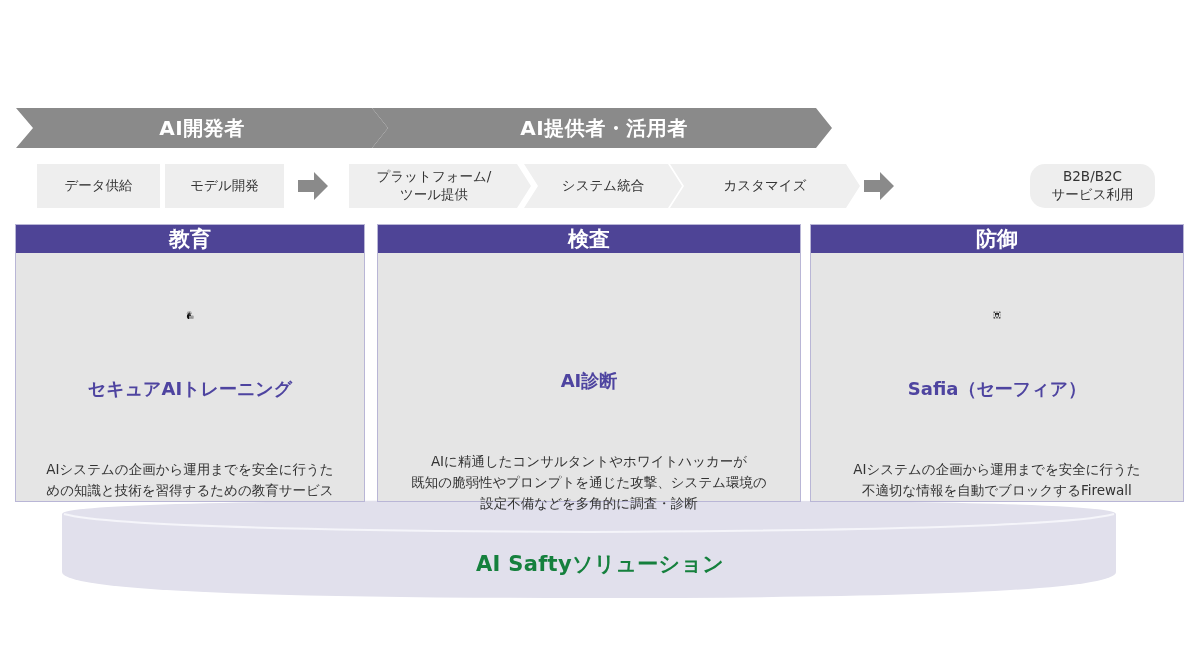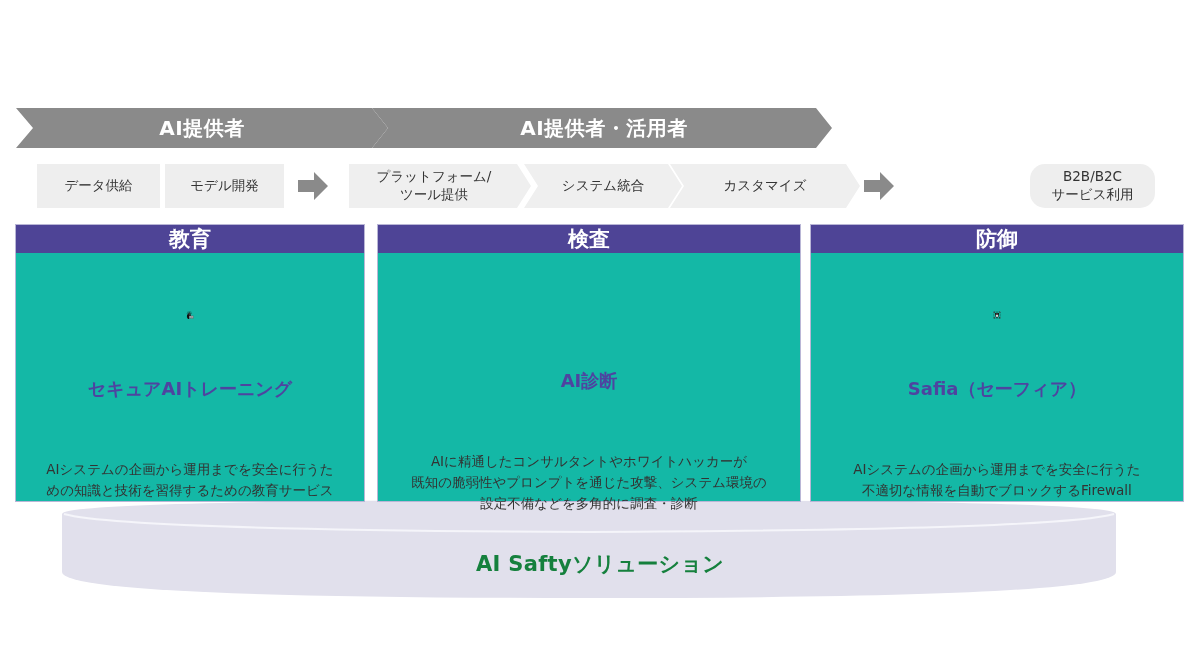--- a/index.html
+++ b/index.html
@@ -18,37 +18,37 @@
   .chev-3 span { margin-left: 30px; }
 
   
   .steps { position: absolute; top: 164px; left: 0; width: 1200px; height: 44px; }
   .step { position: absolute; top: 0; height: 44px; background: #eeeeee; display: flex; align-items: center; justify-content: center; text-align: center; font-size: 13.5px; color: #333; line-height: 1.3; }
   .step.chevron { clip-path: polygon(0 0, calc(100% - 14px) 0, 100% 50%, calc(100% - 14px) 100%, 0 100%, 14px 50%); background: #efefef; }
   .step.chevron.first { clip-path: polygon(0 0, calc(100% - 14px) 0, 100% 50%, calc(100% - 14px) 100%, 0 100%); }
   .flow-arrow { position: absolute; top: 172px; width: 30px; height: 28px; }
 
   
-  .card { position: absolute; top: 224px; height: 278px; background: #14b8a6; border: 1px solid #b9b6d6; display: flex; flex-direction: column; align-items: center; gap: 48px; }
+  .card { position: absolute; top: 224px; height: 278px; background: #e5e5e5; border: 1px solid #b9b6d6; display: flex; flex-direction: column; align-items: center; gap: 48px; }
   .card-head { width: 100%; height: 38px; background: #4e4496; color: #fff; font-size: 21px; font-weight: bold; display: flex; align-items: center; justify-content: center; }
   .card-icon { margin-top: 10px; width: 96px; height: 96px; }
   .card-title { margin-top: 10px; color: #4e44a0; font-size: 18px; font-weight: bold; }
   .card-desc { margin-top: 10px; font-size: 13.5px; color: #333; text-align: center; line-height: 1.55; }
   .card-desc div { white-space: nowrap; }
 
   
   .platform { position: absolute; left: 62px; top: 500px; width: 1054px; height: 100px; }
   .platform-label { position: absolute; left: 0; top: 550px; width: 1200px; text-align: center; font-size: 21px; font-weight: bold; color: #15803d; letter-spacing: 0.3px; }
 </style>
 </head>
 <body>
 
 <div class="band">
   <div class="chev chev-1">
-      <span>AI提供者</span>
+      <span>AI開発者</span>
     </div>
   <div class="chev chev-2">
       <span>AI提供者・活用者</span>
     </div>
 </div>
 
 <div class="steps">
   <div class="step" style="left:37px;width:123px;font-family:Liberation Serif, serif;">
       <div>
         <div>データ供給</div>

